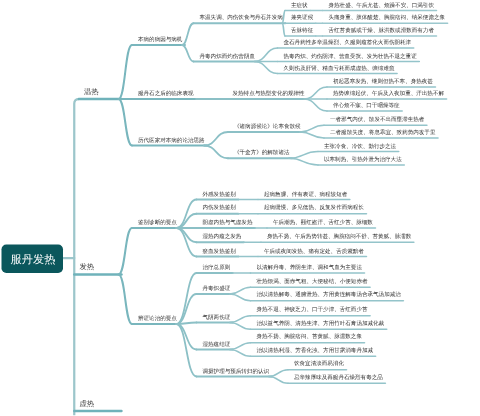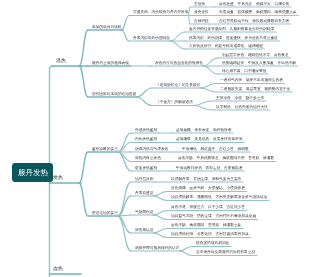--- a/index.html
+++ b/index.html
@@ -7,21 +7,21 @@
   font-family:"Liberation Sans",sans-serif;-webkit-font-smoothing:antialiased;text-rendering:geometricPrecision;}
 #stage{position:relative;width:300px;height:277px;background:#fff;}
 svg#links{position:absolute;left:0;top:0;width:300px;height:277px;}
 svg#links g.lk{fill:none;stroke:#7fb8be;stroke-linecap:round;}
 svg#links g.trunk{stroke:#9cc6cb;}
 svg#links g.d1{stroke:#6fb2ba;}
 svg#links g.d2{stroke:#79b6bd;}
 svg#links g.d3{stroke:#8cc0c6;}
 svg#links g.d4{stroke:#94c4ca;}
 svg#links g.d5{stroke:#9cc8ce;}
-#root-node{position:absolute;left:12px;top:163px;width:41px;height:19px;
+#root-node{position:absolute;left:1px;top:163px;width:41px;height:19px;
   background:#0b575c;border-radius:3.2px;}
 #root-label{position:absolute;left:50%;top:50%;color:#fff;white-space:nowrap;
   font-size:20px;line-height:1;transform:translate(-50%,-50%) scale(0.375);transform-origin:center center;}
 .nlbl{position:absolute;color:#2f2f2f;white-space:nowrap;font-size:10px;line-height:1;
   transform:scale(0.37);transform-origin:0 0;}
 .nlbl.l1{color:#3a3a3a;transform:scale(0.49);}
 </style>
 </head>
 <body>
 

